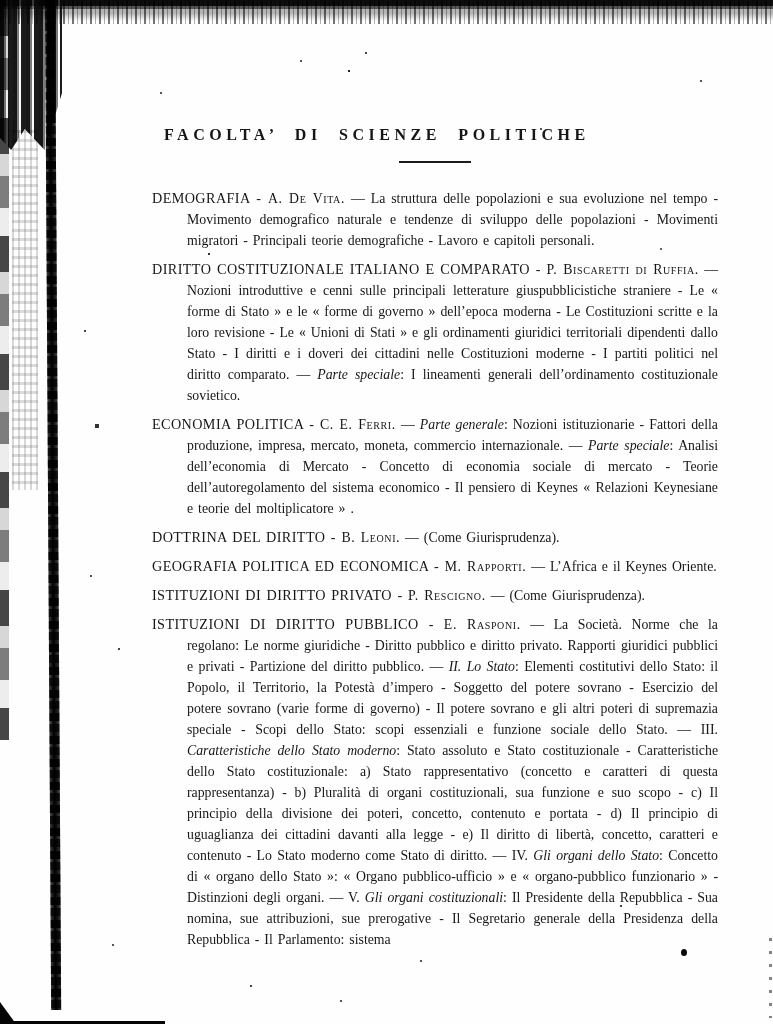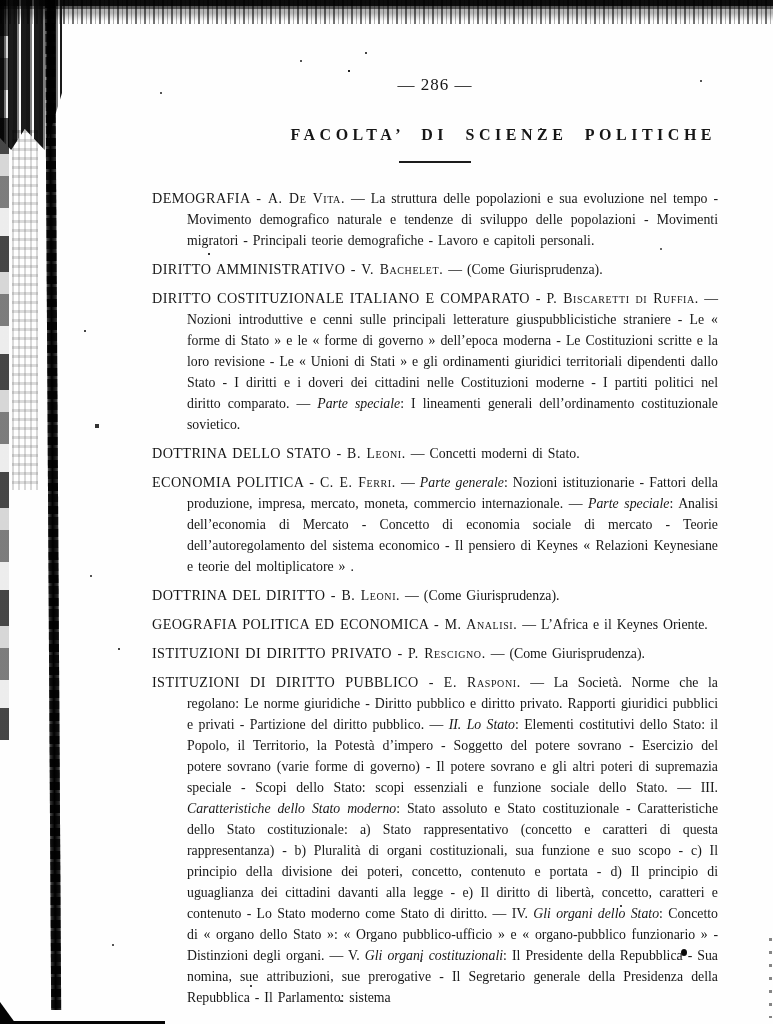--- a/index.html
+++ b/index.html
@@ -7,21 +7,21 @@
     position:relative;width:773px;height:1024px;background:#fefefe;
     font-family:"Liberation Serif","DejaVu Serif",serif;color:#161616;
     overflow:hidden;margin:0 auto;
   }
   
   .pageno{
     position:absolute;top:75px;left:152px;width:566px;text-align:center;
     font-size:17px;letter-spacing:1px;
   }
   .title{
-    position:absolute;top:126px;left:150px;width:566px;text-align:right;
+    position:absolute;top:126px;left:164px;width:566px;text-align:left;
     font-size:16px;font-weight:700;letter-spacing:4.5px;word-spacing:9px;
     white-space:nowrap;
   }
   .title-rule{
     position:absolute;top:161px;left:399px;width:72px;height:2px;background:#1c1c1c;
   }
   .content{
     position:absolute;left:152px;top:188px;width:566px;
     font-size:13.8px;line-height:21px;text-align:justify;word-spacing:1.5px;
   }
@@ -88,29 +88,26 @@
   <div class="left-blotch"></div>
   <div class="left-edge"></div>
   <div class="left-mid-streak"></div>
   <div class="binding-stripe"></div>
   <div class="bottom-line"></div>
   <div class="corner-tri"></div>
   <div class="big-dot"></div>
   <div class="right-marks"></div>
   <div class="specks"></div>
 
-  <div class="pageno">— 286 —</div>
   <div class="title">FACOLTA’ DI SCIENZE POLITICHE</div>
   <div class="title-rule"></div>
 
   <div class="content">
       <p class="entry"><span class="caps">DEMOGRAFIA - </span><span class="sc">A. De Vita.</span><span class="n"> — La struttura delle popolazioni e sua evoluzione nel tempo - Movimento demografico naturale e tendenze di sviluppo delle popolazioni - Movimenti migratori - Principali teorie demografiche - Lavoro e capitoli personali.</span></p>
-      <p class="entry"><span class="caps">DIRITTO AMMINISTRATIVO - </span><span class="sc">V. Bachelet.</span><span class="n"> — (Come Giurisprudenza).</span></p>
       <p class="entry"><span class="caps">DIRITTO COSTITUZIONALE ITALIANO E COMPARATO - </span><span class="sc">P. Biscaretti di Ruffia.</span><span class="n"> — Nozioni introduttive e cenni sulle principali letterature giuspubblicistiche straniere - Le « forme di Stato » e le « forme di governo » dell’epoca moderna - Le Costituzioni scritte e la loro revisione - Le « Unioni di Stati » e gli ordinamenti giuridici territoriali dipendenti dallo Stato - I diritti e i doveri dei cittadini nelle Costituzioni moderne - I partiti politici nel diritto comparato. — </span><span class="i">Parte speciale</span><span class="n">: I lineamenti generali dell’ordinamento costituzionale sovietico.</span></p>
-      <p class="entry"><span class="caps">DOTTRINA DELLO STATO - </span><span class="sc">B. Leoni.</span><span class="n"> — Concetti moderni di Stato.</span></p>
       <p class="entry"><span class="caps">ECONOMIA POLITICA - </span><span class="sc">C. E. Ferri.</span><span class="n"> — </span><span class="i">Parte generale</span><span class="n">: Nozioni istituzionarie - Fattori della produzione, impresa, mercato, moneta, commercio internazionale. — </span><span class="i">Parte speciale</span><span class="n">: Analisi dell’economia di Mercato - Concetto di economia sociale di mercato - Teorie dell’autoregolamento del sistema economico - Il pensiero di Keynes « Relazioni Keynesiane e teorie del moltiplicatore » .</span></p>
       <p class="entry"><span class="caps">DOTTRINA DEL DIRITTO - </span><span class="sc">B. Leoni.</span><span class="n"> — (Come Giurisprudenza).</span></p>
-      <p class="entry"><span class="caps">GEOGRAFIA POLITICA ED ECONOMICA - </span><span class="sc">M. Analisi.</span><span class="n"> — L’Africa e il Keynes Oriente.</span></p>
+      <p class="entry"><span class="caps">GEOGRAFIA POLITICA ED ECONOMICA - </span><span class="sc">M. Rapporti.</span><span class="n"> — L’Africa e il Keynes Oriente.</span></p>
       <p class="entry"><span class="caps">ISTITUZIONI DI DIRITTO PRIVATO - </span><span class="sc">P. Rescigno.</span><span class="n"> — (Come Giurisprudenza).</span></p>
       <p class="entry"><span class="caps">ISTITUZIONI DI DIRITTO PUBBLICO - </span><span class="sc">E. Rasponi.</span><span class="n"> — La Società. Norme che la regolano: Le norme giuridiche - Diritto pubblico e diritto privato. Rapporti giuridici pubblici e privati - Partizione del diritto pubblico. — </span><span class="i">II. Lo Stato</span><span class="n">: Elementi costitutivi dello Stato: il Popolo, il Territorio, la Potestà d’impero - Soggetto del potere sovrano - Esercizio del potere sovrano (varie forme di governo) - Il potere sovrano e gli altri poteri di supremazia speciale - Scopi dello Stato: scopi essenziali e funzione sociale dello Stato. — III. </span><span class="i">Caratteristiche dello Stato moderno</span><span class="n">: Stato assoluto e Stato costituzionale - Caratteristiche dello Stato costituzionale: a) Stato rappresentativo (concetto e caratteri di questa rappresentanza) - b) Pluralità di organi costituzionali, sua funzione e suo scopo - c) Il principio della divisione dei poteri, concetto, contenuto e portata - d) Il principio di uguaglianza dei cittadini davanti alla legge - e) Il diritto di libertà, concetto, caratteri e contenuto - Lo Stato moderno come Stato di diritto. — IV. </span><span class="i">Gli organi dello Stato</span><span class="n">: Concetto di « organo dello Stato »: « Organo pubblico-ufficio » e « organo-pubblico funzionario » - Distinzioni degli organi. — V. </span><span class="i">Gli organi costituzionali</span><span class="n">: Il Presidente della Repubblica - Sua nomina, sue attribuzioni, sue prerogative - Il Segretario generale della Presidenza della Repubblica - Il Parlamento: sistema</span></p>
     </div>
 
 </div>
 
 </body></html>

